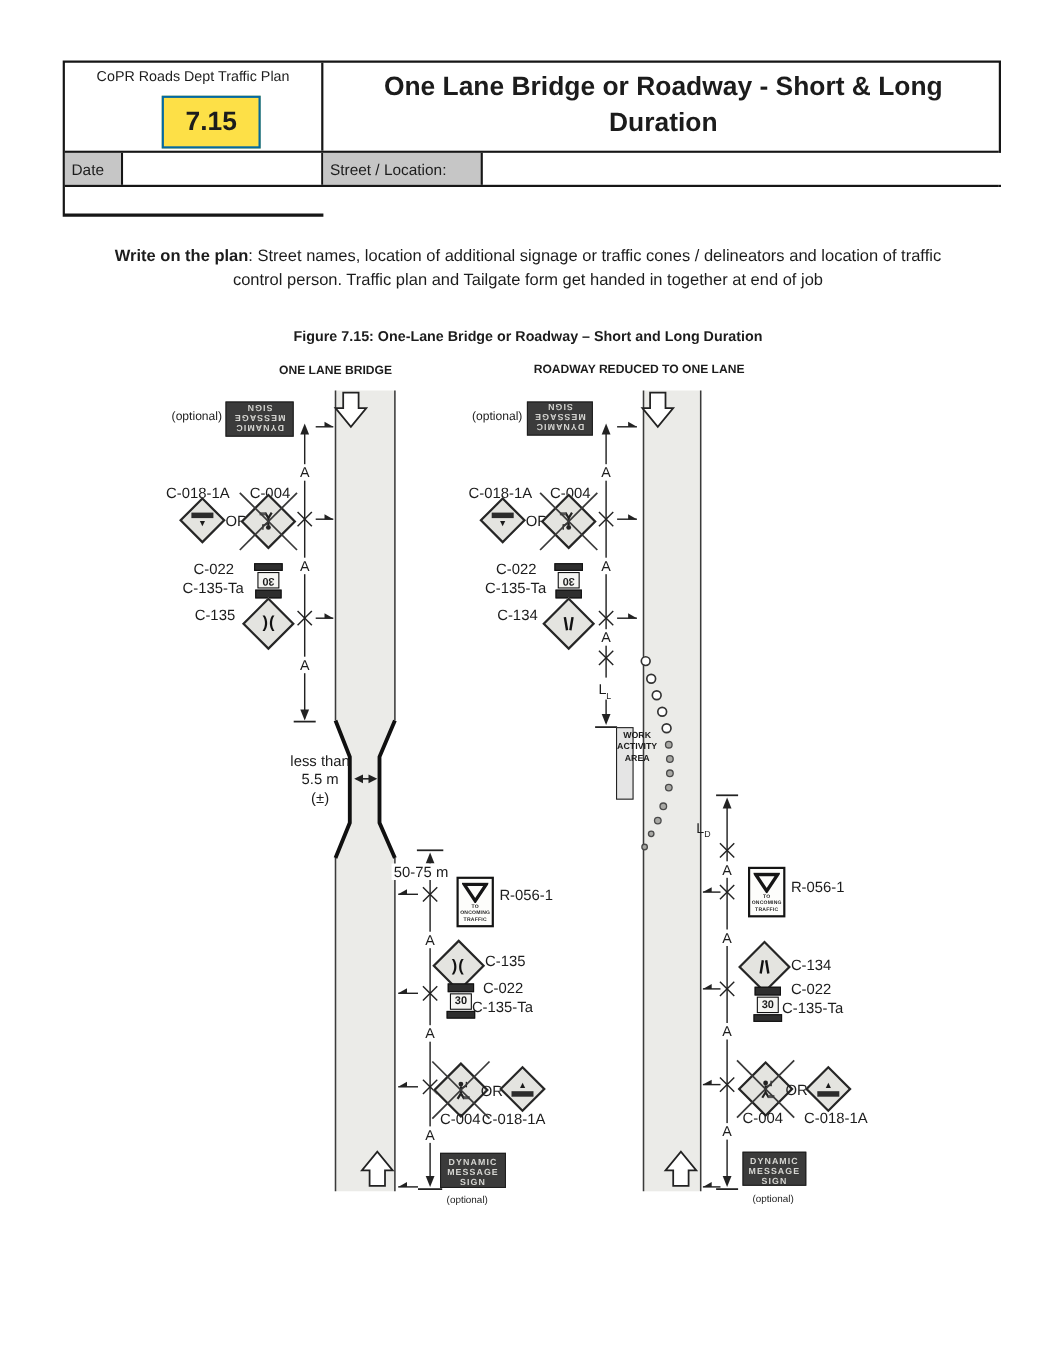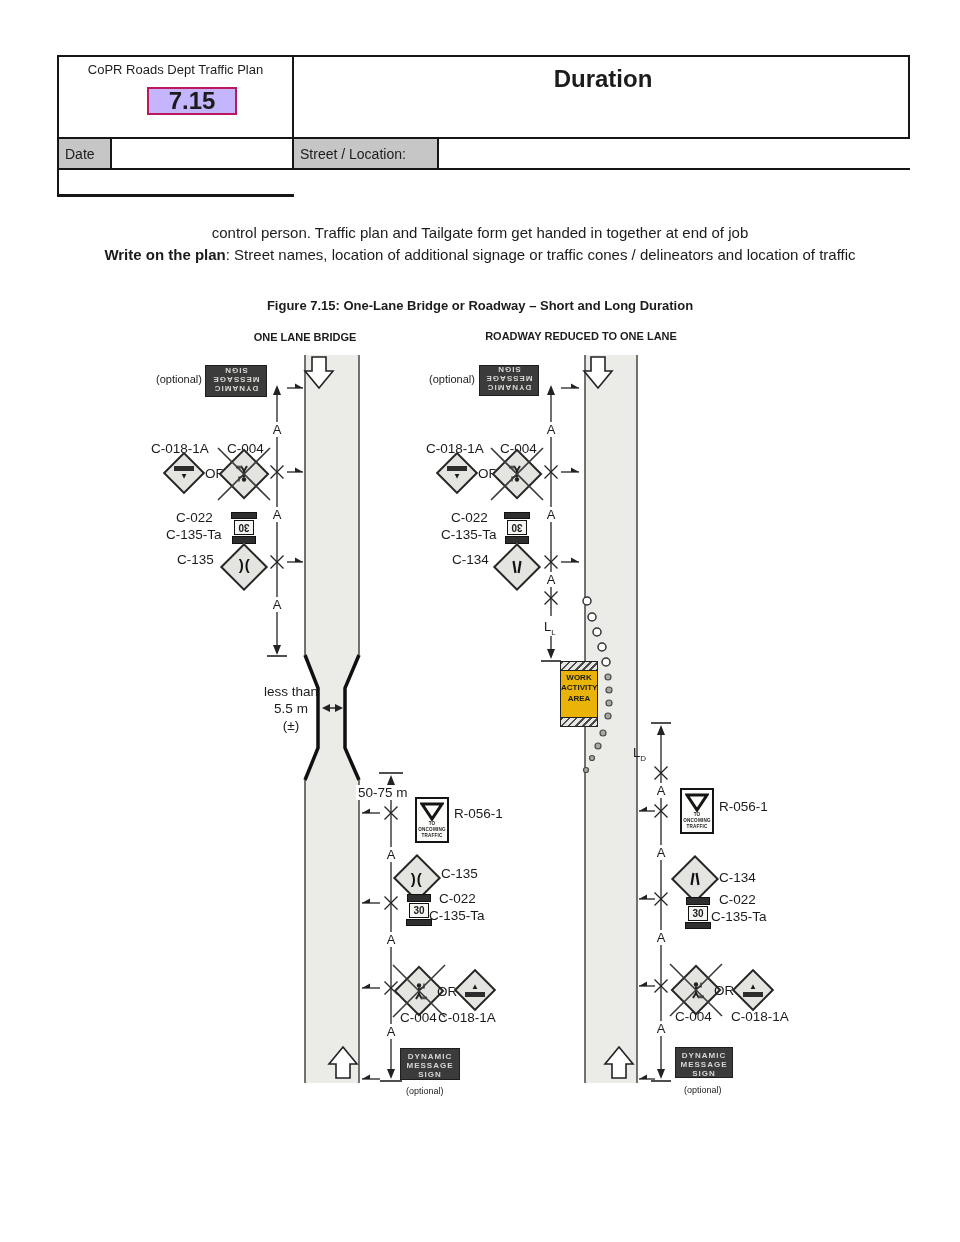--- a/index.html
+++ b/index.html
@@ -10,23 +10,23 @@
   .page * { box-sizing:border-box; }
   svg.layer { position:absolute; left:0; top:0; pointer-events:none; }
   svg text { font-family:"Liberation Sans", sans-serif; fill:#1c1c1c; }
 
   
   .hdr { position:absolute; left:57px; top:55px; width:853px; height:142px;
          border:2px solid #161616; border-bottom-width:3px; }
   .hdr-left { position:absolute; left:0; top:0; width:235px; height:80px;
               border-right:2px solid #161616; text-align:center; }
   .hdr-dept { margin-top:5px; font-size:13px; }
-  .hdr-num  { position:absolute; left:88px; top:30px; width:90px; height:28px;
-              border:2px solid #be185d; font-size:24px; font-weight:bold;
-              display:flex; align-items:center; justify-content:center; background:#c4b5fd;}
+  .hdr-num  { position:absolute; left:88px; top:30px; width:90px; height:48px;
+              border:2px solid #0369a1; font-size:24px; font-weight:bold;
+              display:flex; align-items:center; justify-content:center; background:#fde047;}
   .hdr-title { position:absolute; left:235px; top:0; width:618px; height:80px;
                font-size:24px; font-weight:bold; text-align:center; line-height:33px; padding-top:5px; }
   .hdr-row2 { position:absolute; left:0; top:80px; width:100%; height:31px; border-top:2px solid #161616;padding-left:47px; }
   .hdr-row3 { position:absolute; left:0; top:111px; width:100%; height:31px; border-top:2px solid #161616; }
   .cell { position:absolute; top:0; height:100%; font-size:14px; display:flex; align-items:center; }
   .gray { background:#c6c6c6; }
   .c-date-l   { left:0; width:53px; border-right:2px solid #161616; padding-left:6px; }
   .c-date-v   { left:53px; width:182px; border-right:2px solid #161616; background:#fff; }
   .c-street-l { left:235px; width:145px; border-right:2px solid #161616; padding-left:6px; }
   .c-street-v { left:380px; width:473px; background:#fff; }
@@ -66,22 +66,22 @@
   .speed { position:absolute; width:30px; display:flex; flex-direction:column; align-items:center; }
   .speed .tab1 { width:24px; height:8px; background:#2e2e2e; border:1px solid #111; }
   .speed .num  { width:20px; border:1.5px solid #111; background:#f5f5f2; font-size:10px;
                  font-weight:bold; text-align:center; padding:1px 0; margin-top:1px; }
   .speed .tab2 { width:26px; height:7px; background:#2e2e2e; border:1px solid #111; margin-top:1px; }
 
   .r056 { position:absolute; width:34px; height:46px; background:#fdfdfb; border:2px solid #141414;
           display:flex; flex-direction:column; align-items:center; padding-top:3px; }
   .r056 .txt { font-size:4.6px; font-weight:bold; line-height:1.3; text-align:center; letter-spacing:0.2px; }
 
-  .workarea { position:absolute; left:560px; top:661px; width:38px; height:66px;
-              background:#eab308; border:1.5px solid #222; display:flex; flex-direction:column; }
+  .workarea { position:absolute; left:560px; top:661px; width:16px; height:66px;
+              background:#e5e5e5; border:1.5px solid #222; display:flex; }
   .workarea .hatch { height:9px; background:repeating-linear-gradient(135deg,#4a4a4a 0 2px,#e6e6e2 2px 5px); }
   .workarea .ht { border-bottom:1px solid #222; }
   .workarea .hb { border-top:1px solid #222; margin-top:auto; }
   .workarea .watxt { font-size:8px; font-weight:bold; text-align:center; line-height:1.3; padding-top:2px; }
 </style>
 </head>
 <body>
 
 <div class="page">
 
@@ -235,36 +235,37 @@
       <polygon points="343,708 335,704 335,712" fill="#222" stroke="none"></polygon>
     </g>
   </svg>
 
   <div class="hdr">
     <div class="hdr-left">
       <div class="hdr-dept">CoPR Roads Dept Traffic Plan</div>
       <div class="hdr-num">7.15</div>
     </div>
     <div class="hdr-title">
+      <div>One Lane Bridge or Roadway - Short &amp; Long</div>
       <div>Duration</div>
     </div>
     <div class="hdr-row2">
       <div class="cell gray c-date-l">Date</div>
       <div class="cell c-date-v"></div>
       <div class="cell gray c-street-l">Street / Location:</div>
       <div class="cell c-street-v"></div>
     </div>
     <div class="hdr-row3">
       <div class="cell c-tcp-v"></div>
     </div>
   </div>
 
   <div class="instr">
+    <div><b>Write on the plan</b><span>:  Street names, location of additional signage or traffic cones / delineators and location of traffic</span></div>
     <div>control person.   Traffic plan and Tailgate form get handed in together at end of job</div>
-    <div><b>Write on the plan</b><span>:  Street names, location of additional signage or traffic cones / delineators and location of traffic</span></div>
   </div>
   <div class="figcap">Figure 7.15:  One-Lane Bridge or Roadway – Short and Long Duration</div>
 
   <div class="coltitle" style="left:230px; top:331px; width:150px;">ONE LANE BRIDGE</div>
   <div class="coltitle" style="left:468px; top:330px; width:226px;">ROADWAY REDUCED TO ONE LANE</div>
 
   <div class="lbl small" style="left:156px; top:373px;">(optional)</div>
   <div class="dms flipped" style="left:205px; top:365px; width:62px; height:32px;">
     <div>DYNAMIC</div>
     <div>MESSAGE</div>

